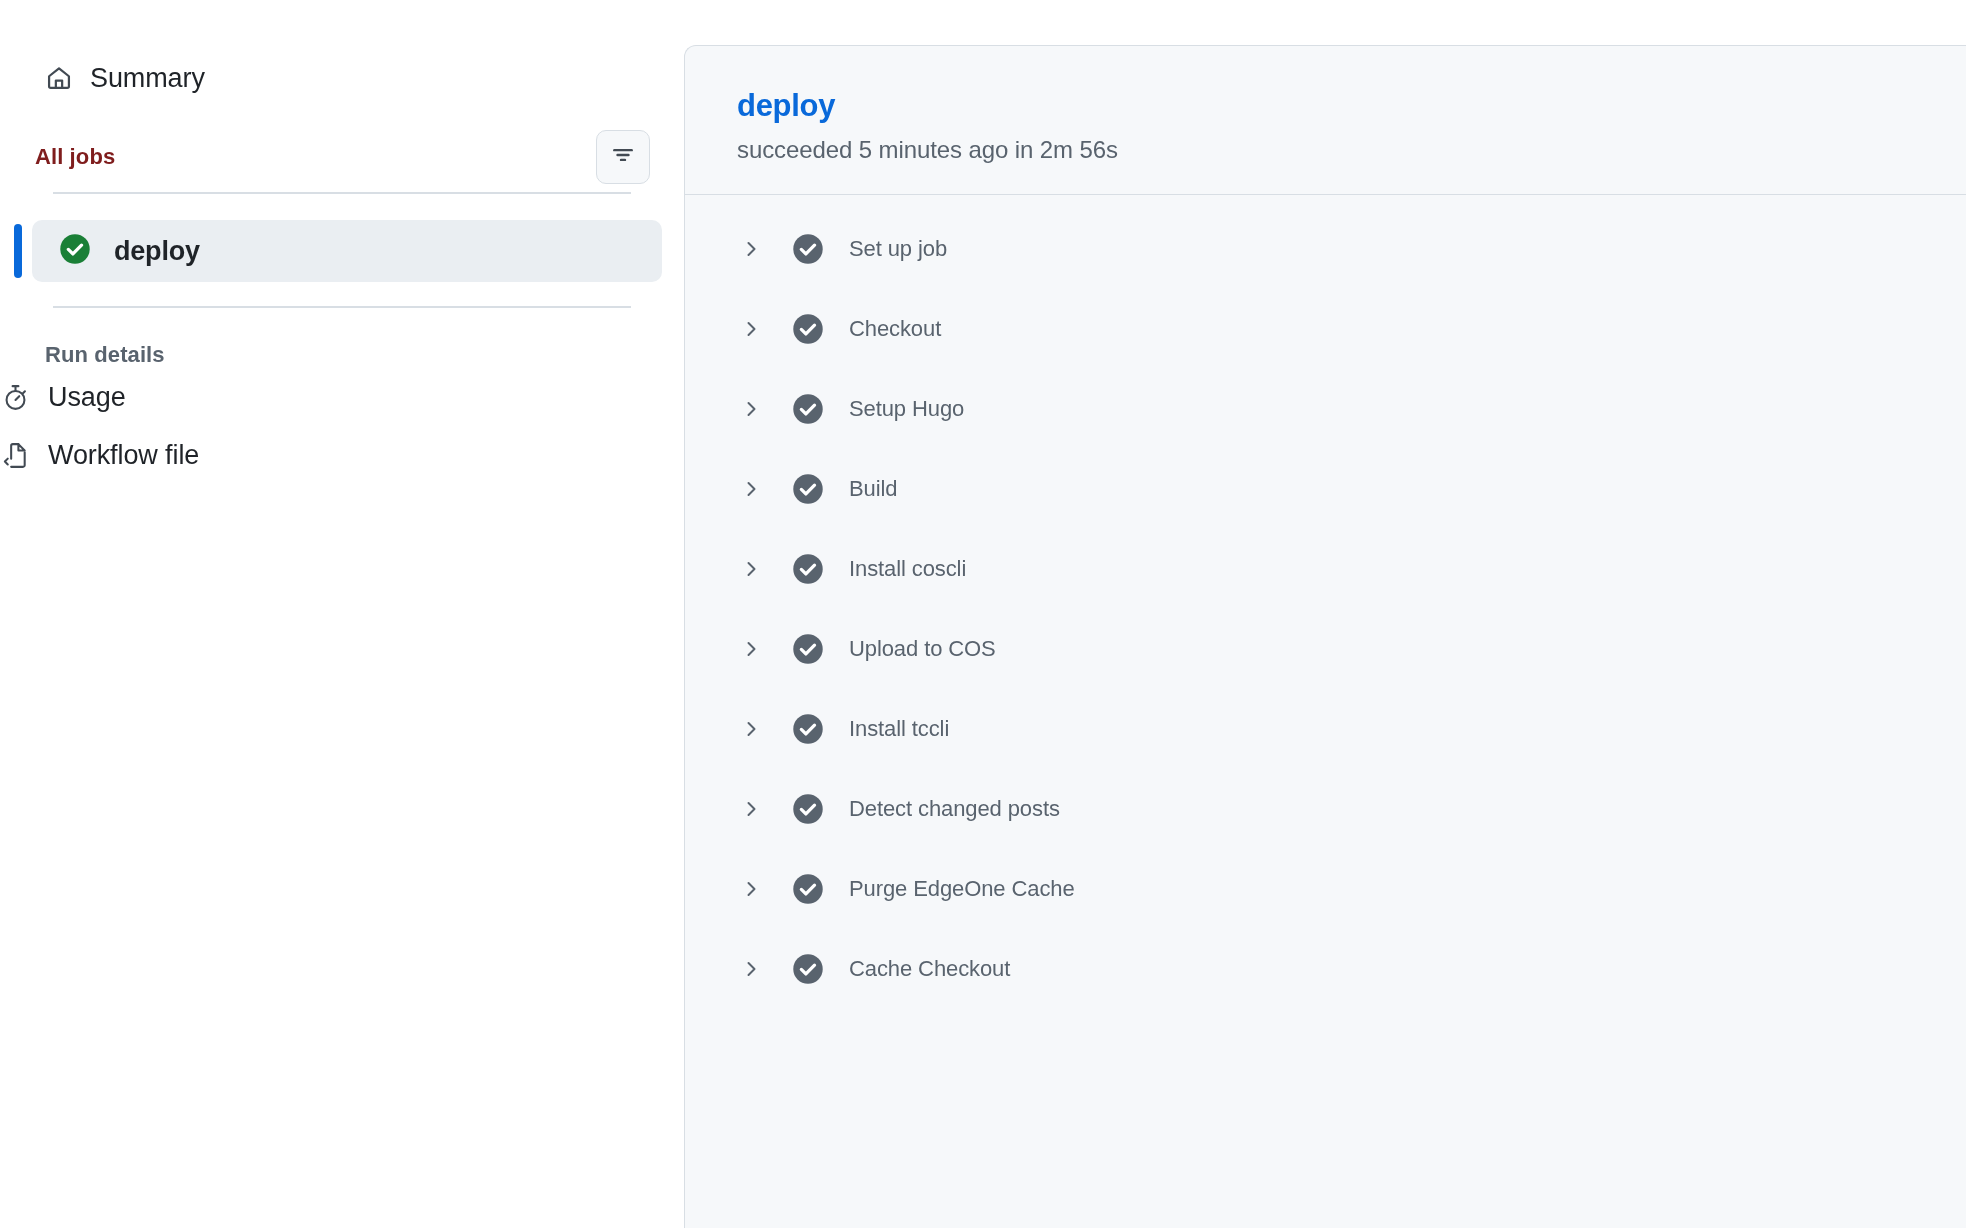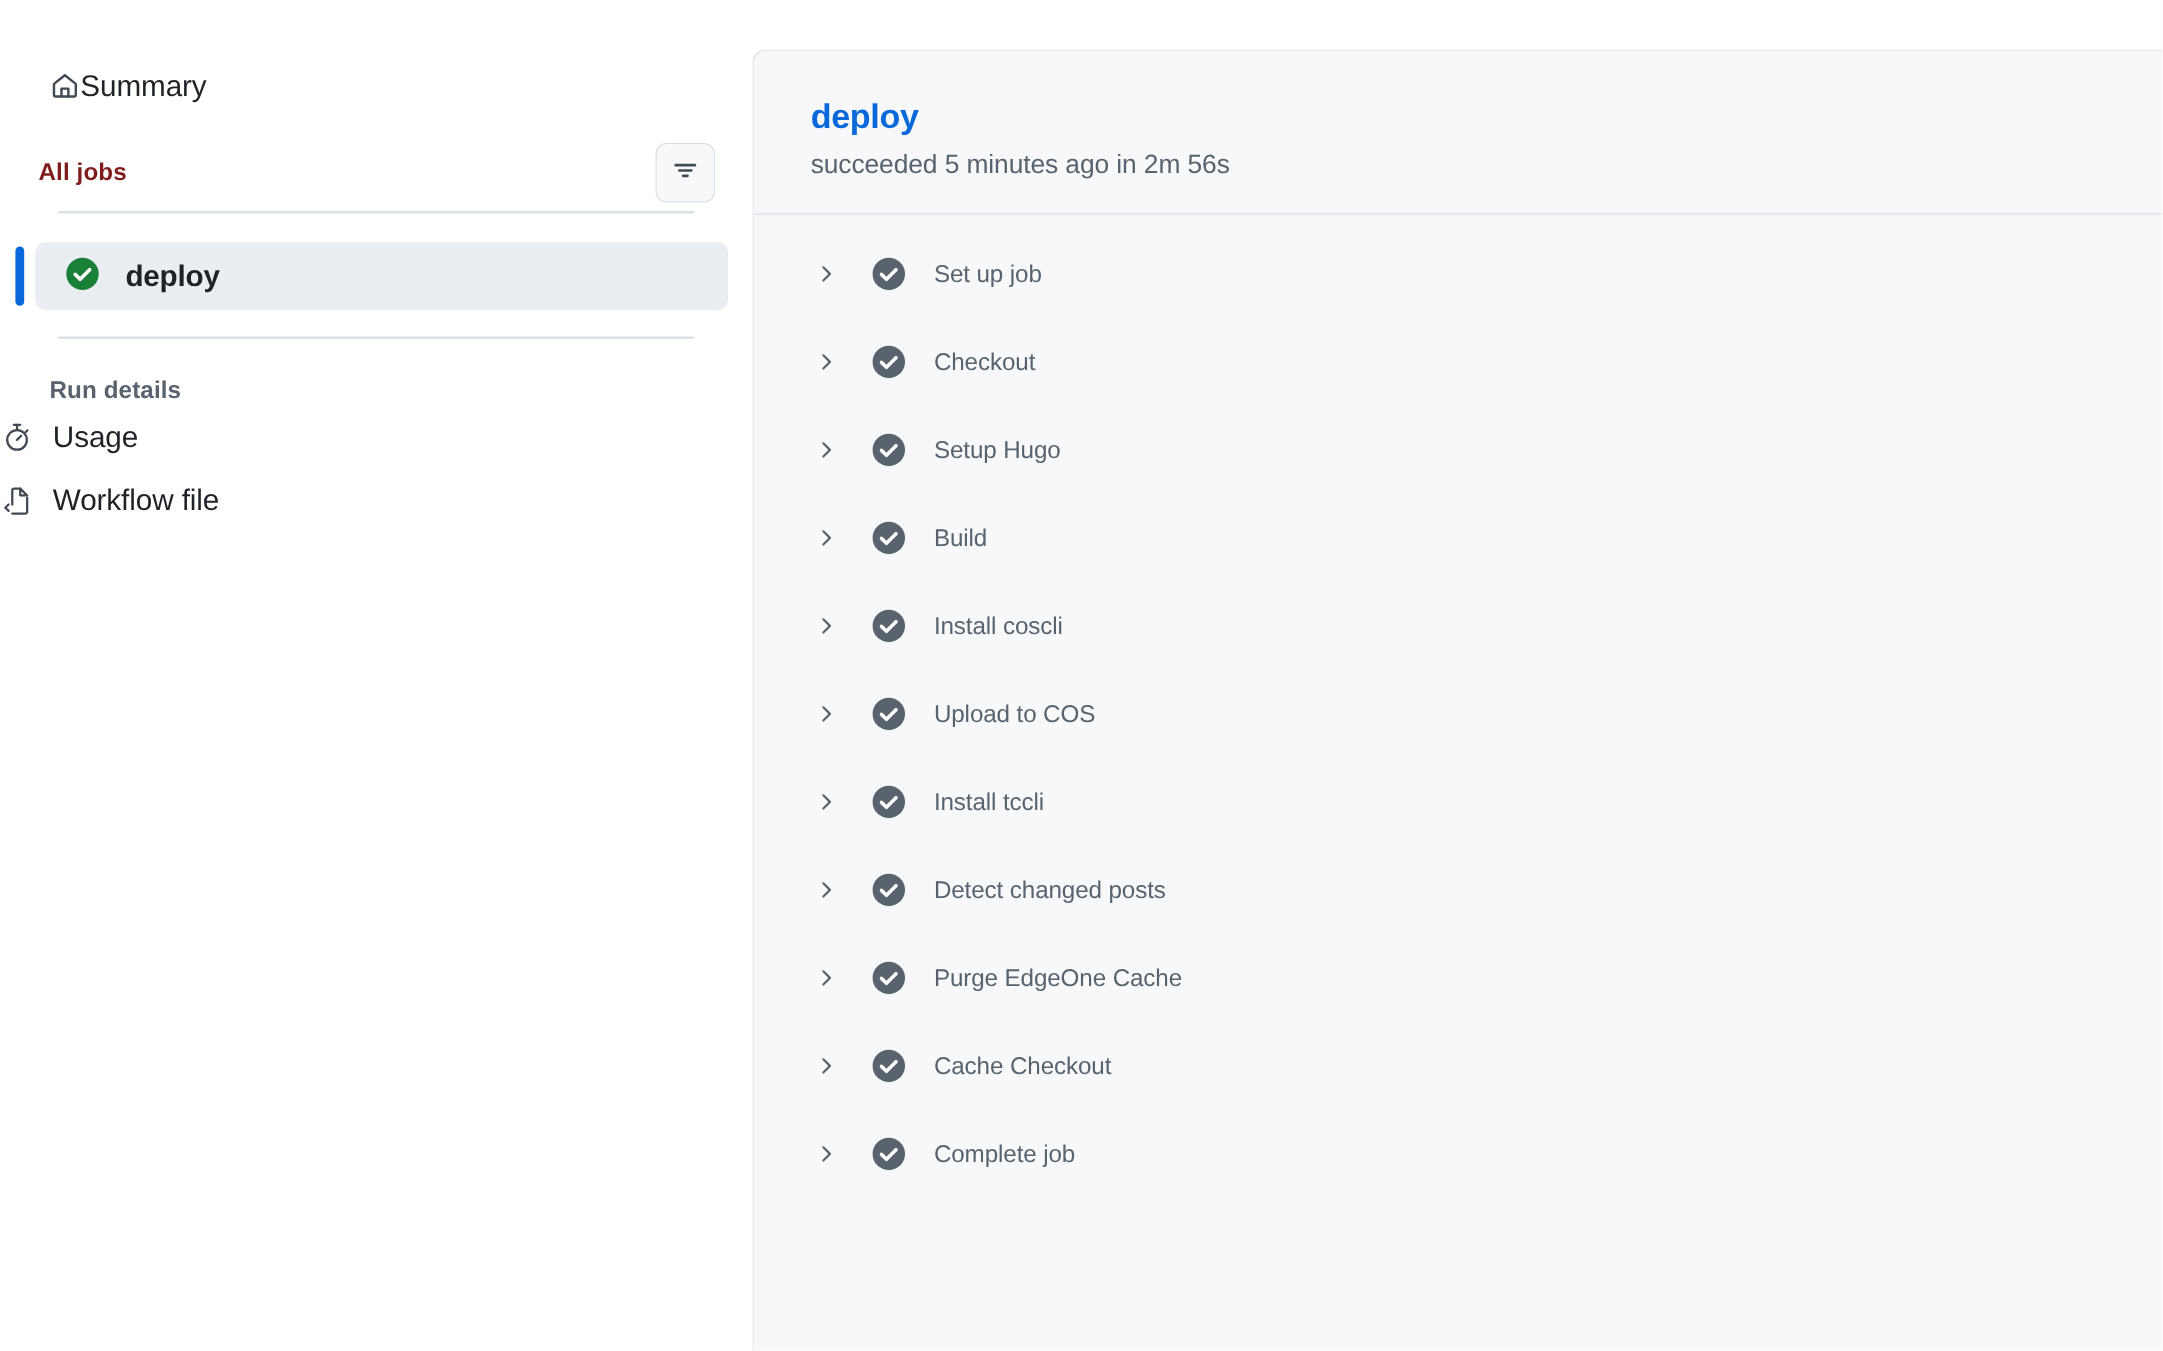--- a/index.html
+++ b/index.html
@@ -27,20 +27,21 @@
     width: 684px;
     height: 1228px;
     flex: 0 0 684px;
     background: #ffffff;
     padding-top: 56px;
   }
 
   .summary-row {
     display: flex;
     align-items: center;
+    gap: 17px;
     padding: 0 0 0 45px;
     height: 44px;
     cursor: pointer;
   }
   .summary-row .icon-box {
     width: 28px; height: 28px;
     display: flex; align-items: center; justify-content: center;
     color: #424a53;
   }
   .summary-label {
@@ -431,31 +432,17 @@
         </span>
         <span class="step-status">
           <svg width="34" height="34" viewBox="0 0 24 24">
               <circle cx="12" cy="12" r="10.4" fill="#59636e"></circle>
               <path d="M7.3 12.3l3.2 3.2 6.1-6.2" fill="none" stroke="#ffffff" stroke-width="2.3" stroke-linecap="round" stroke-linejoin="round"></path>
             </svg>
         </span>
         <span class="step-label">Cache Checkout</span>
       </div>
 
-      <div class="step-row">
-        <span class="step-chevron">
-          <svg width="20" height="20" viewBox="0 0 24 24" fill="none" stroke="currentColor" stroke-width="2.4" stroke-linecap="round" stroke-linejoin="round">
-              <path d="M9 4.8 16.2 12 9 19.2"></path>
-            </svg>
-        </span>
-        <span class="step-status">
-          <svg width="34" height="34" viewBox="0 0 24 24">
-              <circle cx="12" cy="12" r="10.4" fill="#59636e"></circle>
-              <path d="M7.3 12.3l3.2 3.2 6.1-6.2" fill="none" stroke="#ffffff" stroke-width="2.3" stroke-linecap="round" stroke-linejoin="round"></path>
-            </svg>
-        </span>
-        <span class="step-label">Complete job</span>
-      </div>
 
     </div>
   </div>
 
 </div>
 
 </body></html>

